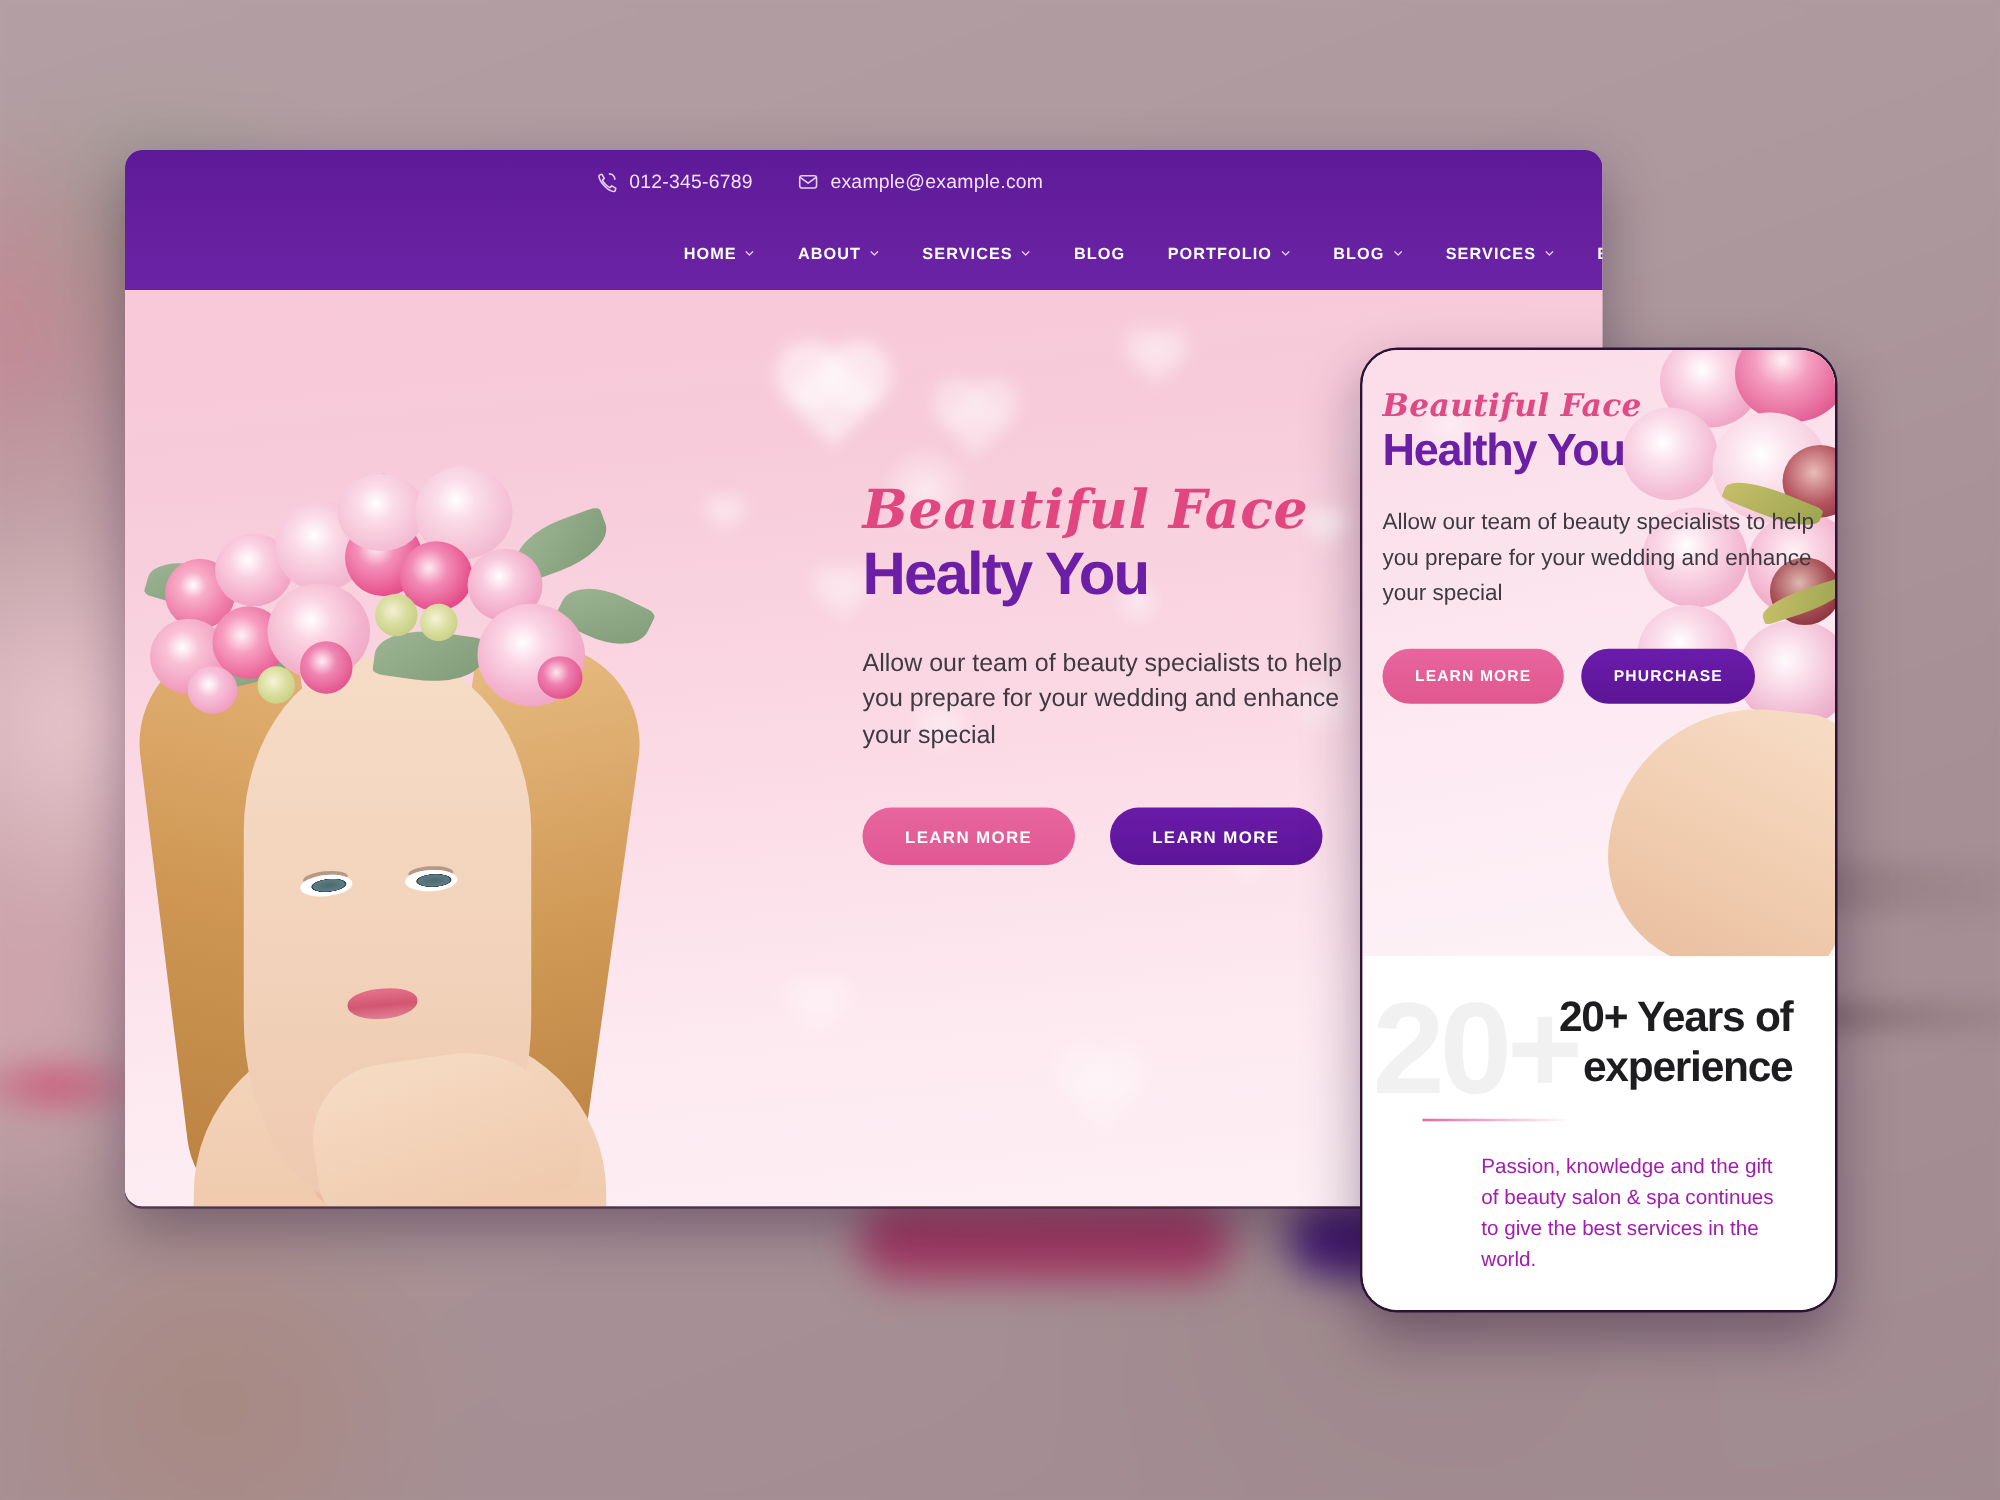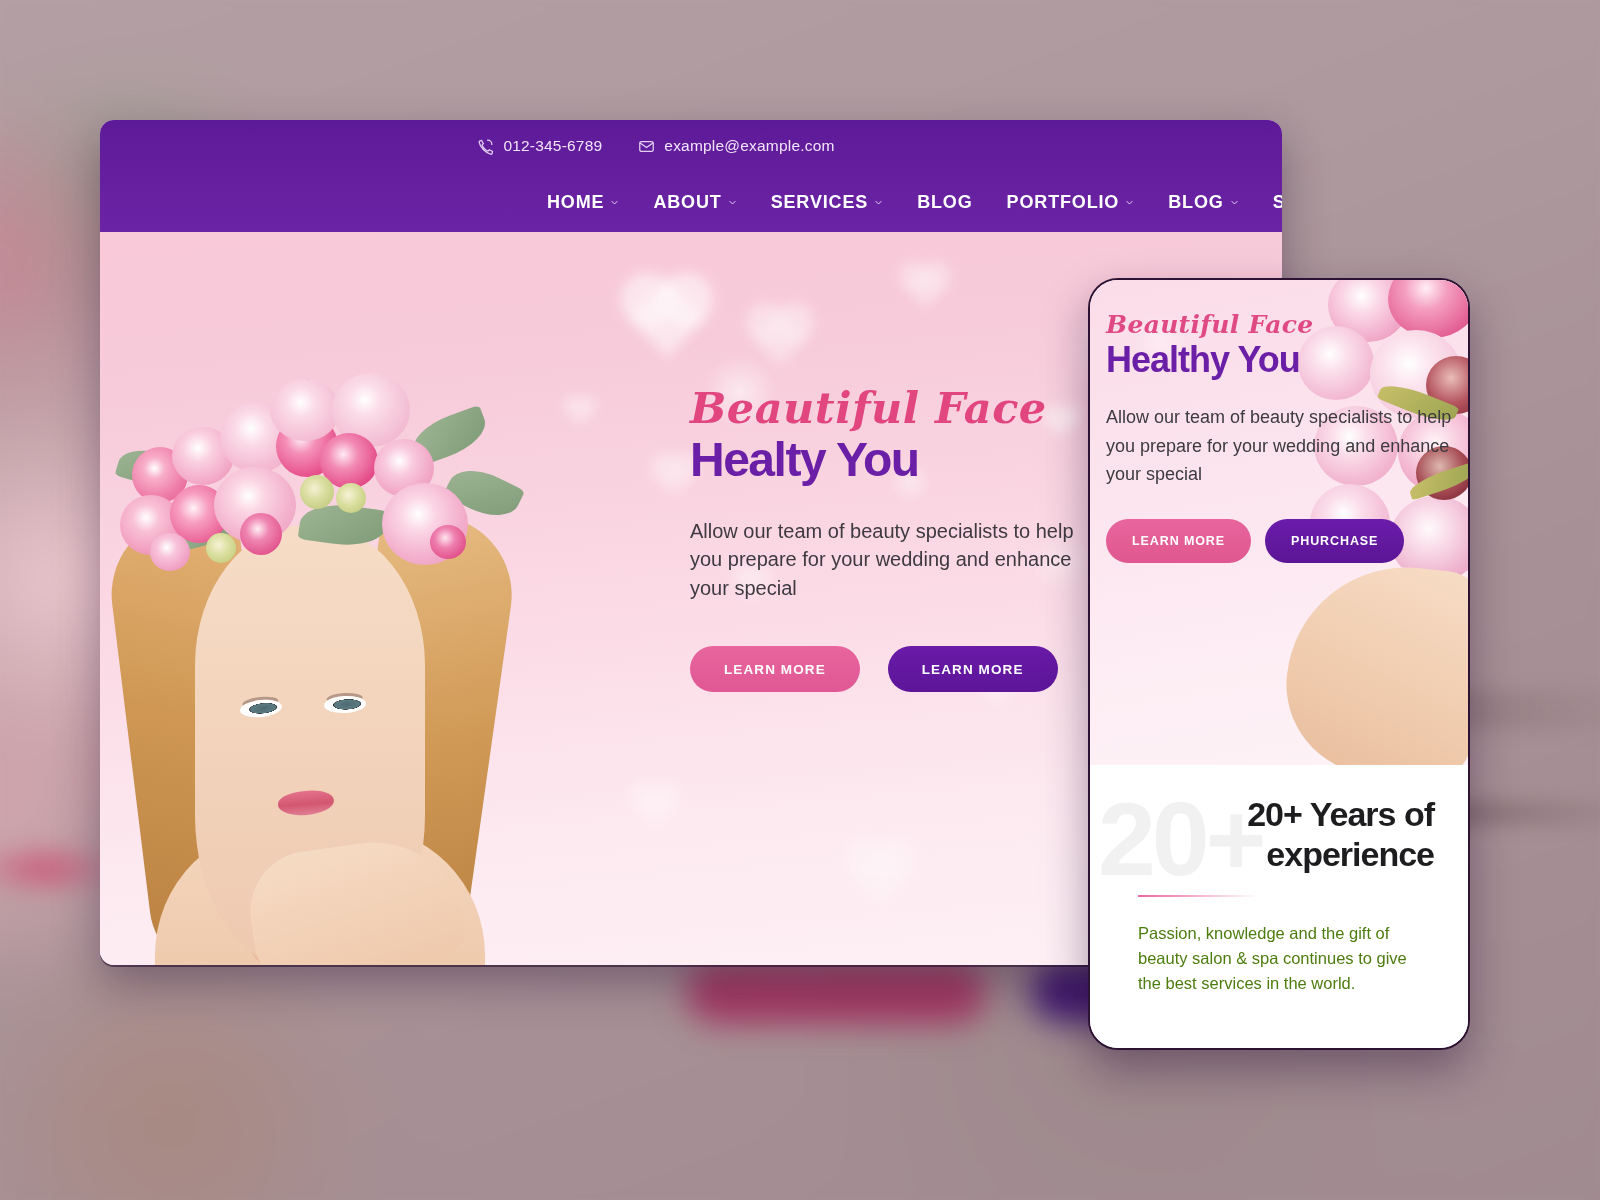--- a/index.html
+++ b/index.html
@@ -72,37 +72,37 @@
     background: linear-gradient(180deg, #5d1a98 0%, #66209f 55%, #6a23a4 100%);
   }
   .contactrow {
     position: absolute; right: 0; top: 0; left: 0;
     height: 52px;
     display: flex; align-items: center; justify-content: center;
     gap: 36px;
     padding-right: 70px;
   }
   .contact-item {
-    display: flex; align-items: flex-end; gap: 9px;
+    display: flex; align-items: flex-start; gap: 9px;
     color: #f2e4fb; font-size: 15.5px; letter-spacing: .2px;
   }
   .contact-item svg { width: 17px; height: 17px; display:block; opacity:.92; }
 
   .navrow {
     position: absolute; left: 0; right: 0; top: 52px; height: 60px;
     display: flex; align-items: center;
   }
   .menu {
     display: flex; align-items: center;
     gap: 0px;
     margin-left: 430px;
   }
   .menu-item {
     display: flex; align-items: center; gap: 6px;
-    color: #fff; font-size: 18px; font-weight: 600;
+    color: #fff; font-size: 13px; font-weight: 600;
     letter-spacing: .85px;
     padding: 8px 17px;
     cursor: pointer; white-space: nowrap;
   }
   .caret { width: 9px; height: 9px; display:block; }
   .caret svg { width: 9px; height: 9px; display: block; }
 
   
   .logo-badge {
     position: absolute; left: 56px; top: 0;
@@ -313,21 +313,21 @@
     font-size: 34px; font-weight: 800; color: #1d1d1f;
     line-height: 1.17; letter-spacing: -1px; text-align: right;
   }
   .m-rule {
     position: relative; z-index: 2;
     margin-top: 20px; width: 120px; height: 2.5px;
     background: linear-gradient(90deg, #e8689e 0%, rgba(232,104,158,0) 100%);
   }
   .m-desc {
     position: relative; z-index: 2; margin-top: 24px;
-    font-size: 16.5px; color: #4d7c0f; line-height: 1.52;
+    font-size: 16.5px; color: #a21caf; line-height: 1.52; margin-left: 47px;
   }
 </style>
 </head>
 <body>
 
 <div id="stage">
 
   <div class="bg-layer">
     <div class="bg-base"></div>
     <div class="ghost-lips"></div>

